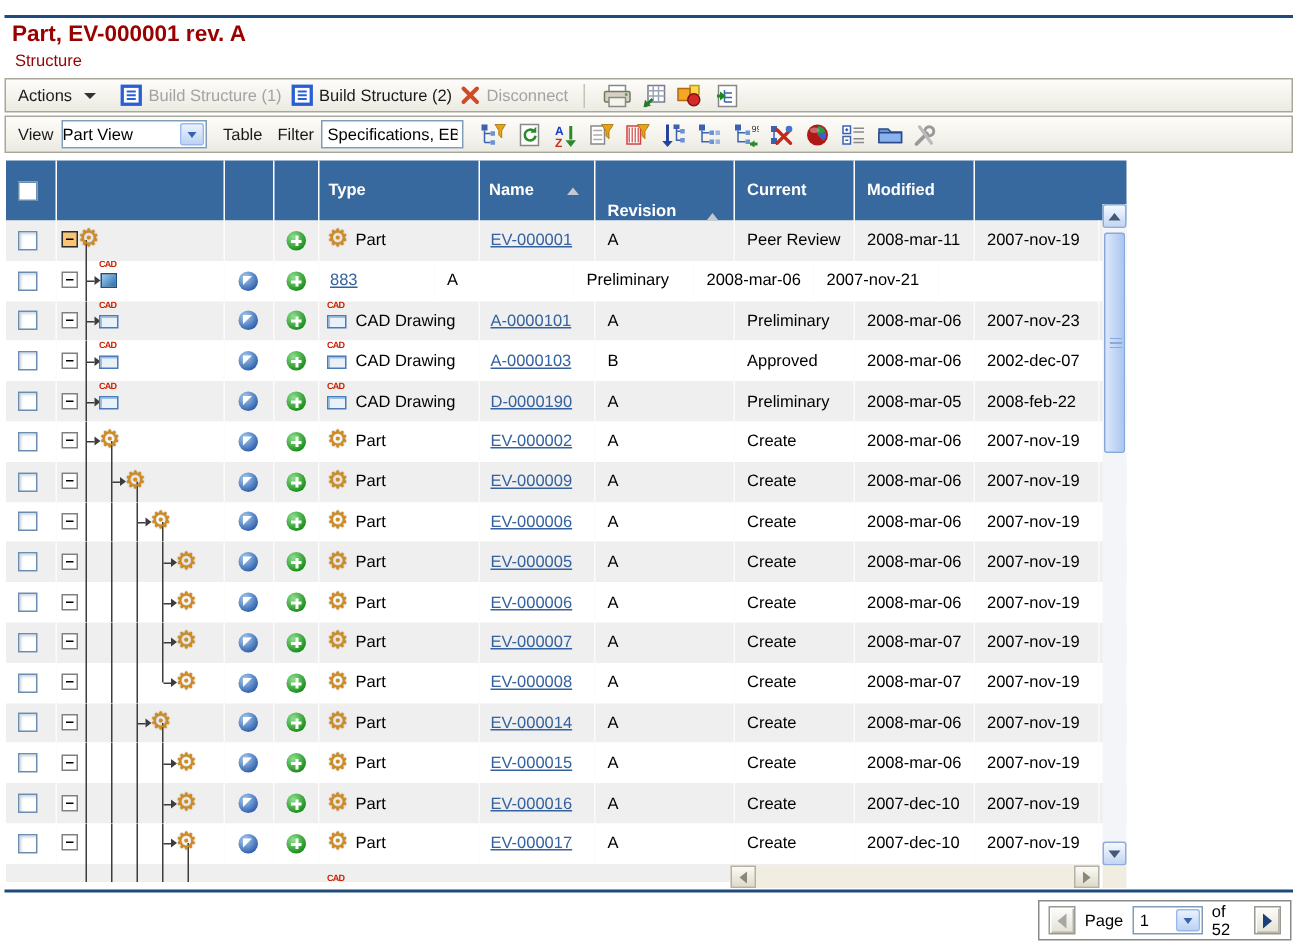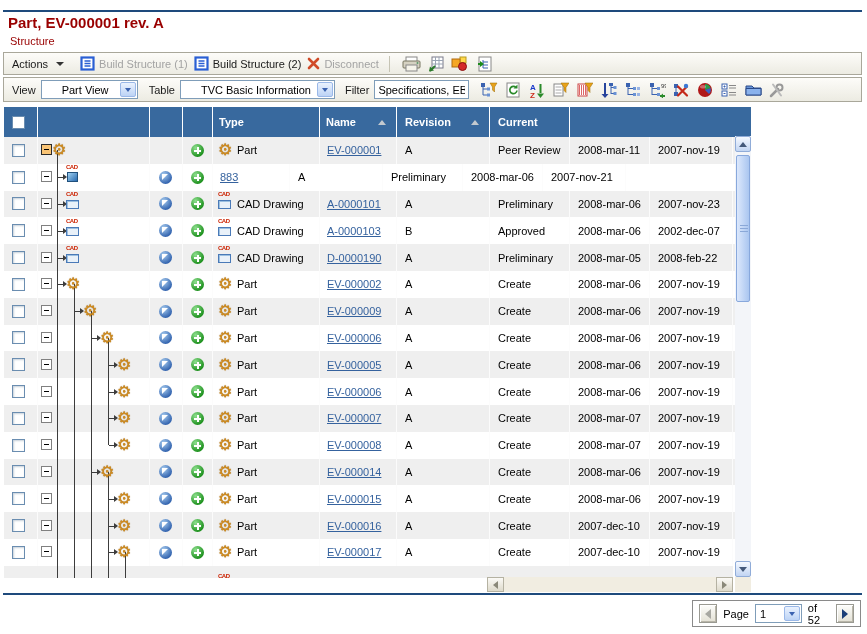--- a/index.html
+++ b/index.html
@@ -14,34 +14,34 @@
   .tb1 { top:52px; height:23px; }
   .tb2 { top:77px; height:25px; }
   .tb-lbl { font-size:11px; color:#1a1a1a; white-space:nowrap; }
   .tb-lbl.dis { color:#a3a3a3; }
   .caret { display:inline-block; width:0; height:0; border-left:4px solid transparent; border-right:4px solid transparent; border-top:4px solid #333; margin-left:4px; vertical-align:middle; }
   .tbitem { display:flex; align-items:center; gap:4px; margin-right:6px; cursor:default; }
   .sep { width:1px; height:16px; background:#c6c4b4; margin:0 10px 0 4px; }
   .icobtn { display:flex; align-items:center; justify-content:center; width:24px; height:20px; }
 
   .xp-select { height:19px; border:1px solid #7f9db9; background:#fff; display:inline-flex; align-items:center; }
-  .xp-select .val { font-size:11px; padding:0 20px; white-space:nowrap; overflow:hidden; flex:1; }
+  .xp-select .val { font-size:11px; padding:0 0; white-space:nowrap; overflow:hidden; flex:1; }
   .xp-btn { width:16px; height:15px; margin-right:1px; border:1px solid #9ab8e8; border-radius:2px; background:linear-gradient(#eaf2fe,#bcd3f5); display:flex; align-items:center; justify-content:center; }
   .chev { width:0; height:0; border-left:3.5px solid transparent; border-right:3.5px solid transparent; border-top:4.5px solid #3a62b0; }
   .xp-input { height:19px; border:1px solid #7f9db9; background:#fff; font-size:11px; padding:0 3px; font-family:"Liberation Sans",sans-serif; }
 
   
   .tablewrap { position:absolute; left:4px; top:107px; width:747px; height:485px; }
-  .thead { display:flex; height:30px; background:#38699e; }
+  .thead { display:flex; height:40px; background:#38699e; }
   .th { color:#fff; font-weight:bold; font-size:11px; display:flex; align-items:center; padding-left:6px; border-right:1px solid #fff; }
   .th.spread { justify-content:space-between; padding-right:10px; }
   .sortasc { width:0; height:0; border-left:4px solid transparent; border-right:4px solid transparent; border-bottom:5px solid #c3c9cf; }
 
   .c-check {width:34px;} .c-tree {width:112px;} .c-nav {width:33px;} .c-add {width:30px;}
-  .c-type {width:107px;} .c-name {width:77px;} .c-rev {width:93px;} .c-cur {width:80px;}
+  .c-type {width:107px;} .c-name {width:77px;} .c-rev {width:93px;align-items:flex-end;} .c-cur {width:80px;}
   .c-mod {width:80px;} .c-orig {width:83px;}
 
   .trow { display:flex; height:26.8px; background:#fff; }
   .trow.odd { background:#efefef; }
   .cell { font-size:11px; color:#000; display:flex; align-items:center; border-right:1px solid rgba(252,252,252,.9); position:relative; }
   .c-check { padding-left:8px; }
   .cb { width:13px; height:13px; border:1px solid #6a8db0; background:#fff; box-shadow:inset 1px 1px 2px #c7d0da; display:inline-block; }
   .thead .cb { margin-left:8px; box-shadow:none; }
   .c-tree { overflow:hidden; }
   .tline { position:absolute; top:0; bottom:0; width:1px; background:#3c3c3c; }
@@ -161,26 +161,20 @@
 
 <div class="tb tb2">
   <span class="tb-lbl" style="margin-left:8px">View</span>
   <span class="xp-select" style="width:97px;margin-left:5px">
     <span class="val">Part View</span>
     <span class="xp-btn">
         <span class="chev"></span>
       </span>
   </span>
   <span class="tb-lbl" style="margin-left:11px">Table</span>
-  <span class="xp-select" style="width:155px;margin-left:5px">
-    <span class="val">TVC Basic Information</span>
-    <span class="xp-btn">
-        <span class="chev"></span>
-      </span>
-  </span>
   <span class="tb-lbl" style="margin-left:10px">Filter</span>
   <input class="xp-input" style="width: 95px; margin-left: 5px;" value="Specifications, EB">
   <span class="icobtn" style="margin-left:8px">
       <svg width="18" height="16">
         <rect x="1" y="1" width="4" height="4" fill="#3a62b0"></rect>
         <path d="M3 5 v8 M3 7 h4 M3 13 h4" stroke="#3a62b0"></path>
         <rect x="7" y="5.5" width="3" height="3" fill="#6a92d4"></rect>
         <rect x="7" y="11.5" width="3" height="3" fill="#6a92d4"></rect>
         <path d="M10 1 h7 l-2.5 4 v5 l-2 -2 v-3 z" fill="#e8a21a" stroke="#9a6a00" stroke-width="0.5"></path>
       </svg>
@@ -300,20 +294,23 @@
     <div class="th c-name spread">
         <span>Name</span>
         <span class="sortasc"></span>
       </div>
     <div class="th c-rev spread" style="padding-left:8px">
         <span>Revision</span>
         <span class="sortasc"></span>
       </div>
     <div class="th c-cur">
         <span>Current</span>
+      </div>
+    <div class="th c-mod">
+        <span>Modified</span>
       </div>
   </div>
   <div>
       <div class="trow odd">
         <div class="cell c-check">
           <span class="cb"></span>
         </div>
         <div class="cell c-tree">
           <span class="expbox root"></span>
           <span class="tline half-bottom" style="left:19px"></span>

